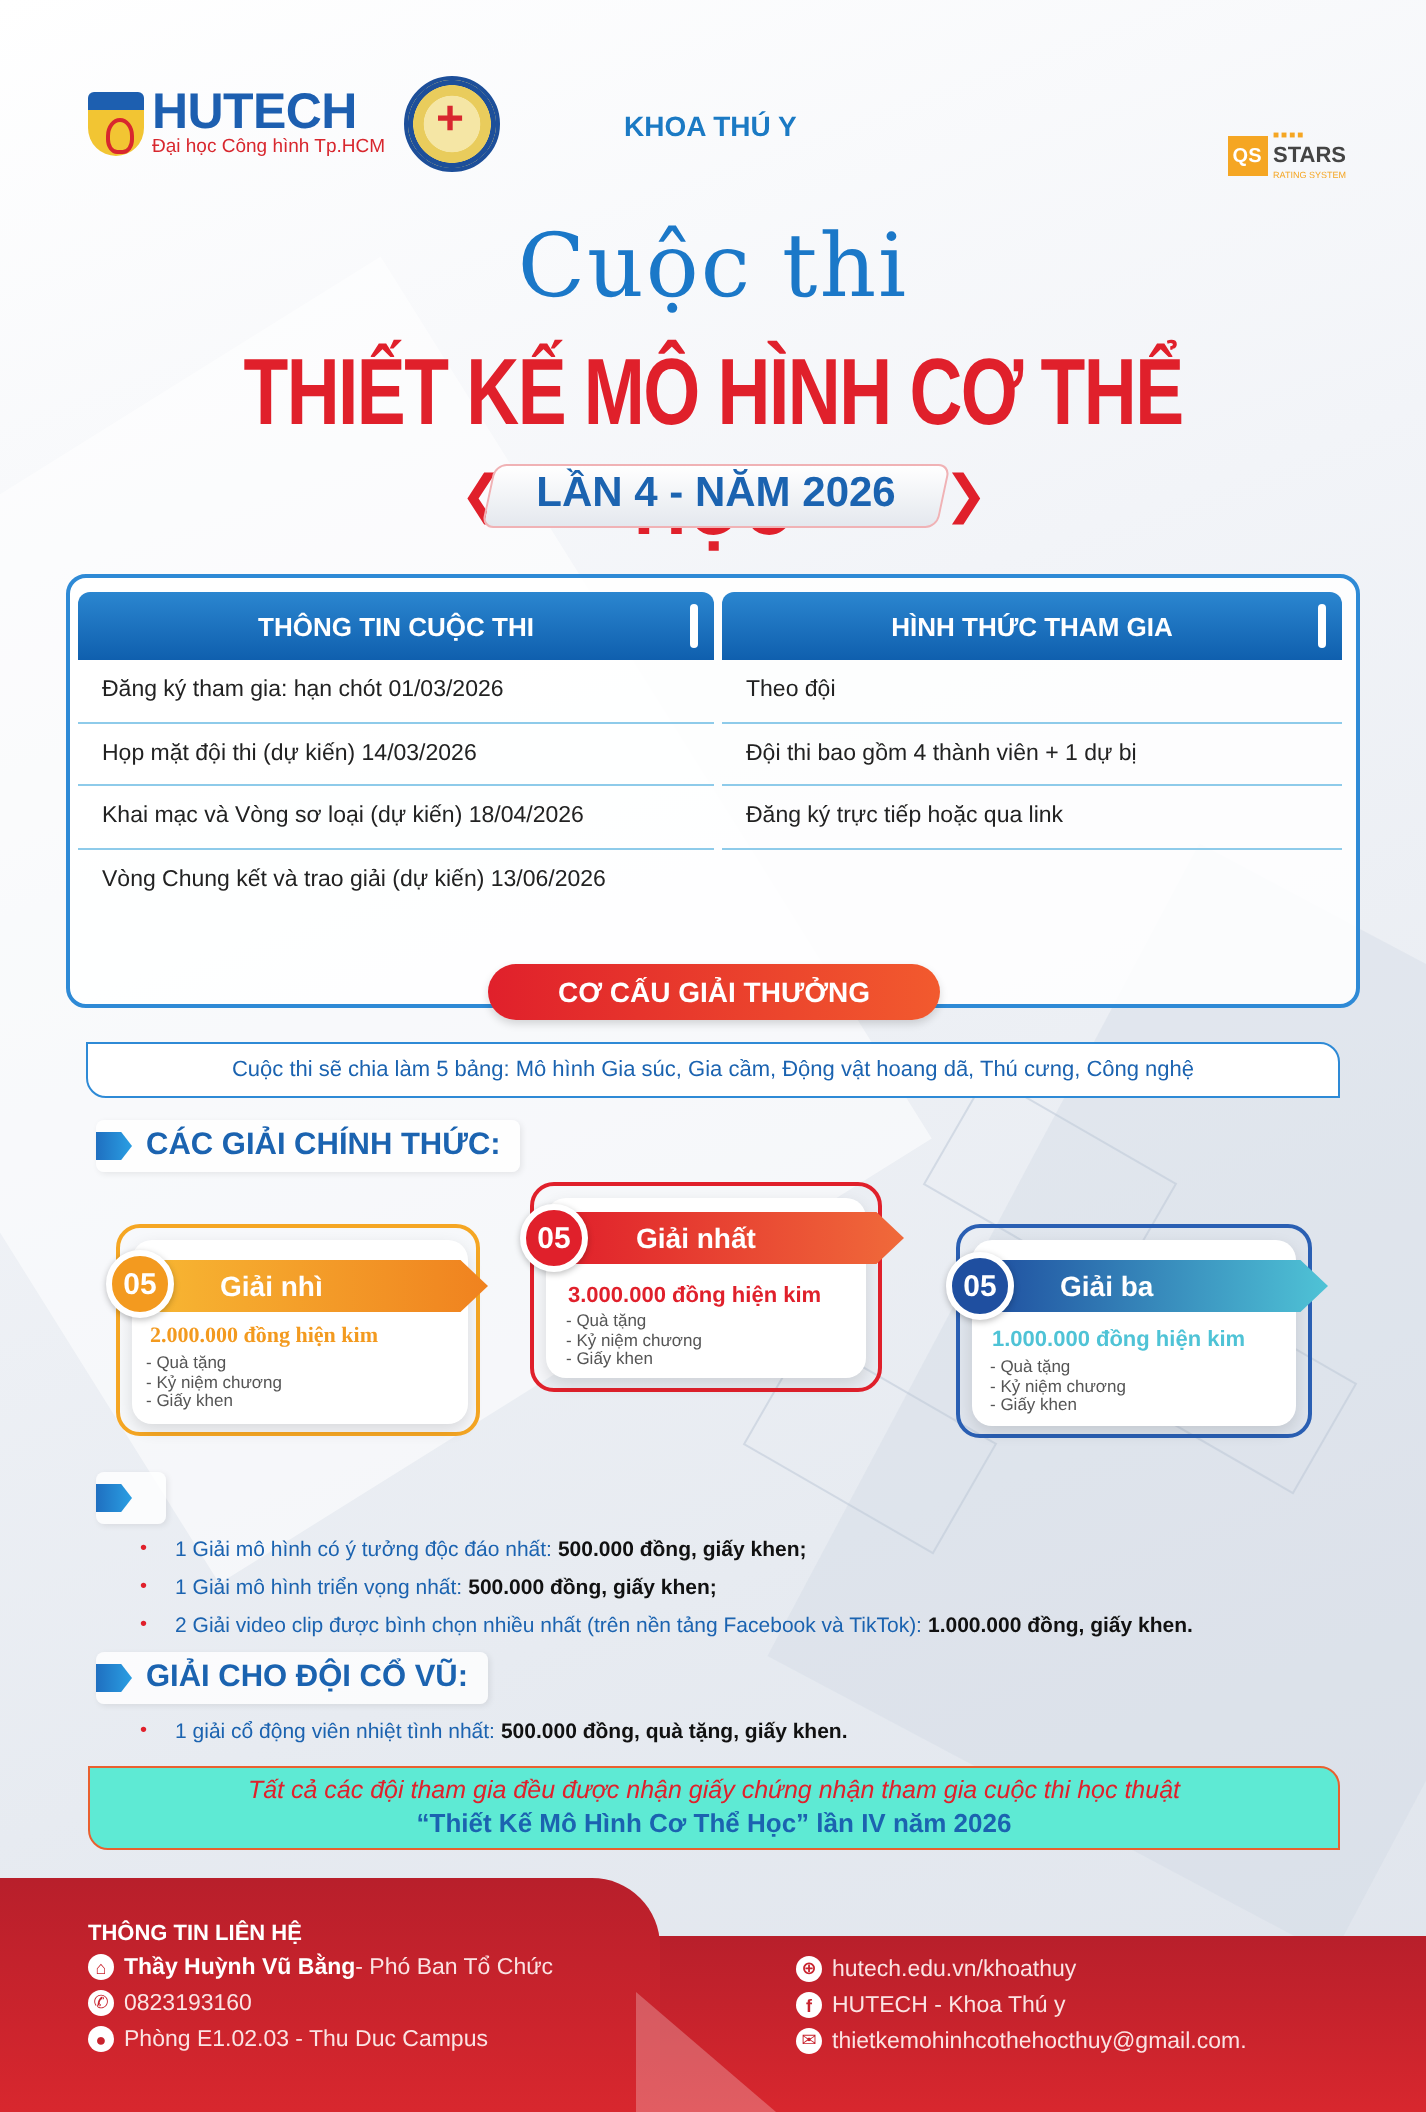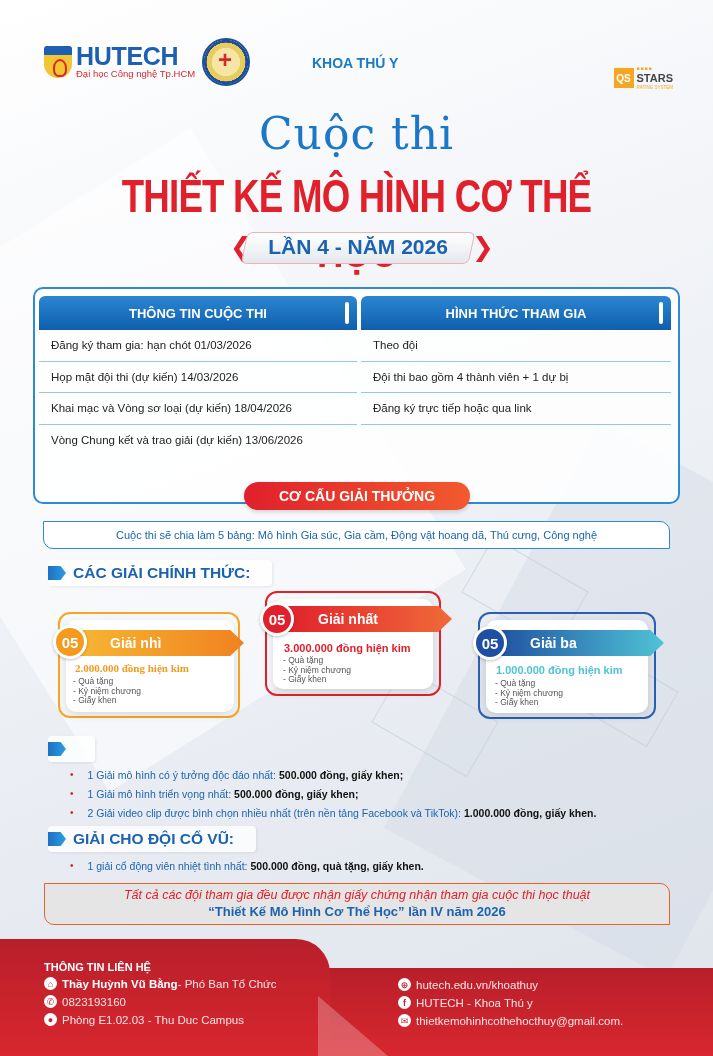--- a/index.html
+++ b/index.html
@@ -47,41 +47,41 @@
   .info-col { position: absolute; top: 7px; width: 318px; }
   .info-col.left { left: 4px; } .info-col.right { left: 326px; width: 310px; }
   .info-head { height: 34px; background: linear-gradient(180deg, #2b86d0, #0f5fae); color: #fff; font-weight: 700; font-size: 13px; display: flex; align-items: center; justify-content: center; border-radius: 6px 6px 0 0; position: relative; }
   .info-head .bar { position: absolute; right: 8px; top: 6px; width: 4px; height: 22px; background: #fff; border-radius: 2px; }
   .info-row { height: 31.5px; border-bottom: 1px solid #8ecbea; font-size: 11.5px; color: #222; padding-left: 12px; display: flex; align-items: center; }
 
   
   .prize-badge { position: absolute; top: 482px; left: 244px; width: 226px; height: 28px; border-radius: 14px; background: linear-gradient(90deg, #e0202b, #f25a2e); color: #fff; font-weight: 700; font-size: 14px; display: flex; align-items: center; justify-content: center; box-shadow: 0 2px 4px rgba(0,0,0,0.15); }
   .categories-box { position: absolute; top: 521px; left: 43px; width: 627px; height: 28px; border: 1.5px solid #2e8ad6; background: #fff; border-radius: 0 10px 0 10px; font-size: 11px; color: #1b63b0; display: flex; align-items: center; justify-content: center; }
 
-  .section-head { position: absolute; left: 48px; height: 26px; display: flex; align-items: center; background: rgba(255,255,255,0.8); border-radius: 4px; padding-right: 22px; box-shadow: 1px 1px 3px rgba(0,0,0,0.08); }
+  .section-head { position: absolute; left: 48px; height: 26px; display: flex; align-items: center; background: rgba(255,255,255,0.8); border-radius: 4px; padding-right: 10px; box-shadow: 1px 1px 3px rgba(0,0,0,0.08); }
   .section-arrow { width: 18px; height: 14px; background: linear-gradient(90deg, #1f6fc0, #2a9fe3); clip-path: polygon(0 0, 70% 0, 100% 50%, 70% 100%, 0 100%); margin-right: 7px; }
   .section-title { font-size: 15.5px; font-weight: 700; color: #1b63b0; }
 
   
   .card { position: absolute; background: #fff; border-radius: 10px; box-shadow: 0 3px 8px rgba(0,0,0,0.12); }
   .card-frame { position: absolute; border-radius: 12px; border: 2px solid; }
   .card-banner { position: absolute; left: 0; height: 26px; color: #fff; font-weight: 700; font-size: 14px; display: flex; align-items: center; padding-left: 38px; clip-path: polygon(0 0, 92% 0, 100% 50%, 92% 100%, 0 100%); }
   .card-num { position: absolute; width: 34px; height: 34px; border-radius: 50%; color: #fff; font-weight: 700; font-size: 15px; display: flex; align-items: center; justify-content: center; border: 3px solid #fff; box-shadow: 0 1px 3px rgba(0,0,0,0.25); }
   .card-amount { position: absolute; font-size: 11px; font-weight: 700; }
   .card-items { position: absolute; font-size: 8.5px; color: #555; line-height: 9.5px; }
 
   
   .bullet-list { position: absolute; left: 70px; font-size: 10.5px; }
   .bullet-list li { list-style: none; height: 19px; display: flex; align-items: center; }
   .bullet-dot { color: #e0202b; margin-right: 14px; font-size: 10px; }
   .bl-label { color: #1b63b0; }
   .bl-value { color: #111; font-weight: 700; margin-left: 3px; }
 
   
-  .cert-box { position: absolute; top: 883px; left: 44px; width: 626px; height: 42px; background: #e5e5e5; border: 1.5px solid #e9602f; border-radius: 0 10px 0 10px; text-align: center; }
+  .cert-box { position: absolute; top: 883px; left: 44px; width: 626px; height: 42px; background: #5eead4; border: 1.5px solid #e9602f; border-radius: 0 10px 0 10px; text-align: center; }
   .cert-line1 { font-size: 12.5px; font-style: italic; color: #e0202b; margin-top: 4px; }
   .cert-line2 { font-size: 13px; font-weight: 700; color: #1b63b0; margin-top: 2px; }
 
   
   .footer-red-right { position: absolute; left: 318px; top: 968px; right: 0; bottom: 0; background: linear-gradient(180deg, #b81f2b, #d8272e); }
   .footer-red-left { position: absolute; left: 0; top: 939px; width: 330px; bottom: 0; background: linear-gradient(180deg, #b81f2b, #d8272e); border-top-right-radius: 34px; }
   .footer-diag { position: absolute; left: 318px; bottom: 0; width: 70px; height: 60px; background: rgba(255,255,255,0.25); clip-path: polygon(0 0, 100% 100%, 0 100%); }
   .contact-title { position: absolute; left: 44px; top: 961px; font-size: 11px; font-weight: 700; color: #fff; }
   .contact-row { position: absolute; color: #fff; font-size: 11.5px; display: flex; align-items: center; }
   .c-icon { width: 13px; height: 13px; border-radius: 50%; background: #fff; color: #c8222d; font-size: 9px; font-weight: 700; display: flex; align-items: center; justify-content: center; margin-right: 5px; flex-shrink: 0; }
@@ -95,21 +95,21 @@
 <div class="bg-shape bg-s2"></div>
 <div class="bg-hex" style="left:470px; top:560px;"></div>
 <div class="bg-hex" style="left:560px; top:660px;"></div>
 <div class="bg-hex" style="left:380px; top:690px;"></div>
 
 <div class="header">
   <div class="hutech-logo">
     <div class="hutech-shield"></div>
     <div class="hutech-text">
       <div class="hutech-name">HUTECH</div>
-      <div class="hutech-sub">Đại học Công nghệ Tp.HCM</div>
+      <div class="hutech-sub">Đại học Công hình Tp.HCM</div>
     </div>
   </div>
   <div class="vet-seal"></div>
   <div class="khoa">KHOA THÚ Y</div>
   <div class="qs-logo">
     <div class="qs-box">QS</div>
     <div class="qs-stars">
       <div class="qs-dots">■■■■</div>
       <div class="qs-word">STARS</div>
       <div class="qs-rating">RATING SYSTEM</div>

